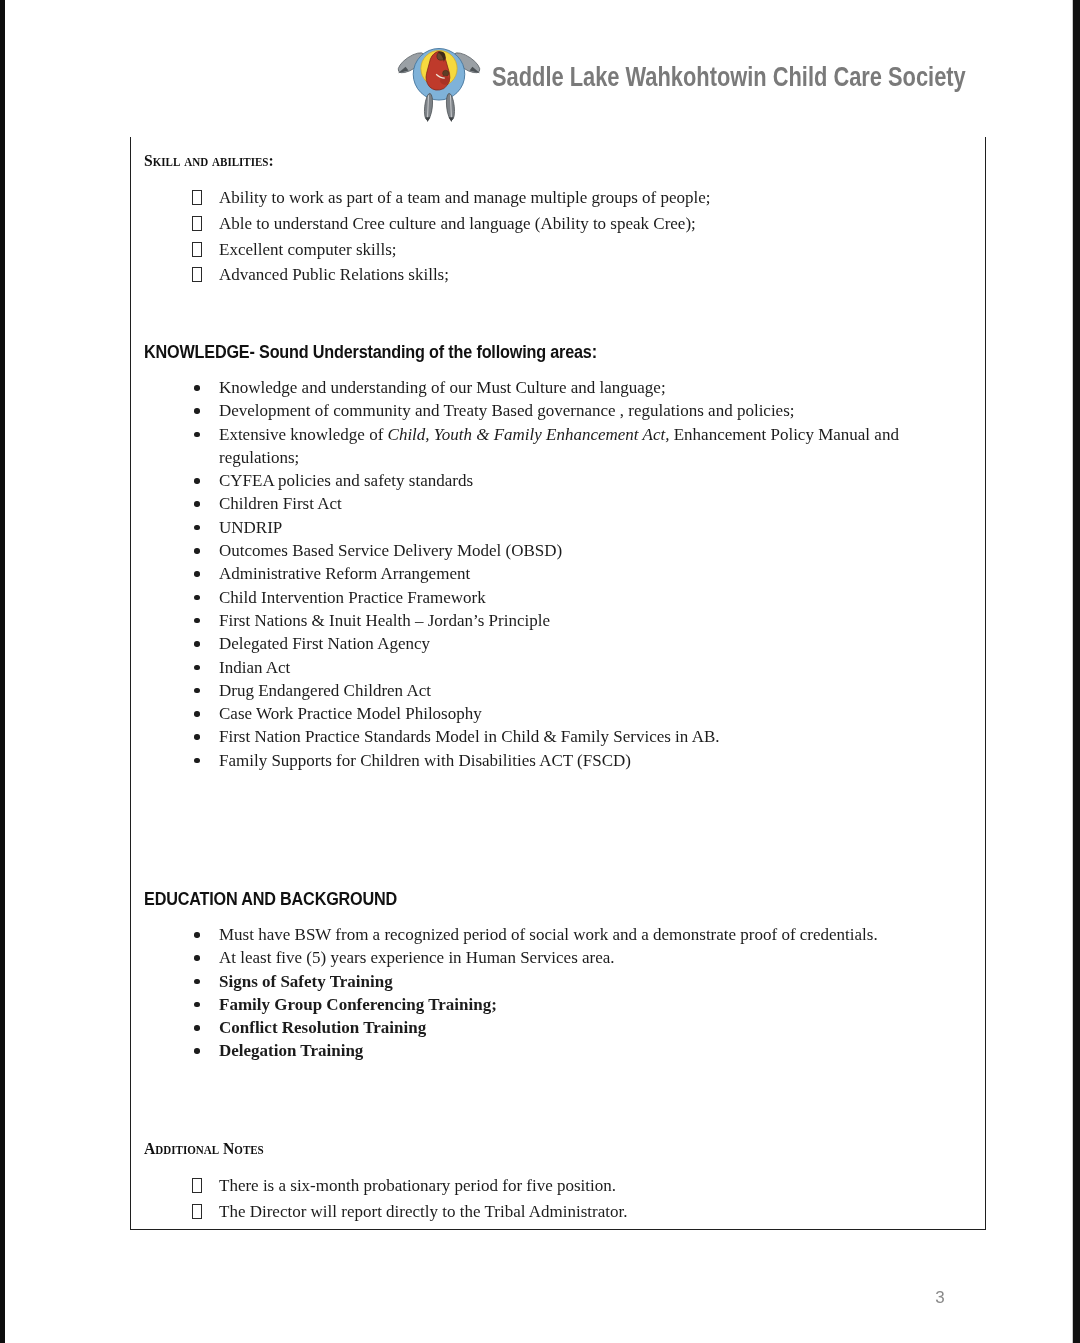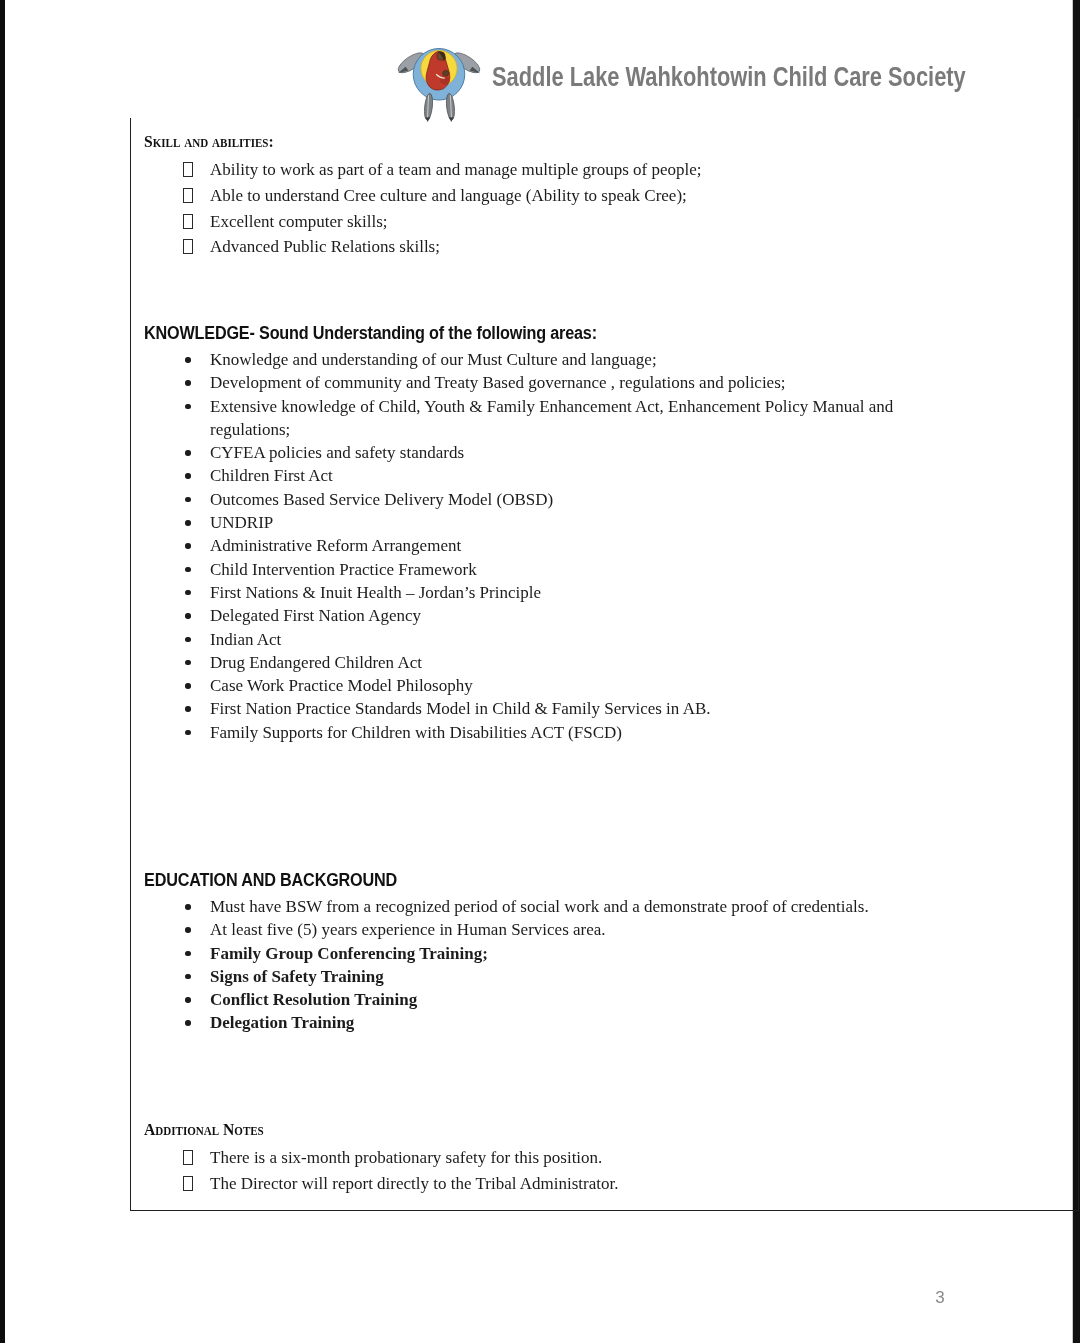--- a/index.html
+++ b/index.html
@@ -16,21 +16,21 @@
   .logo{position:absolute;left:396px;top:38px;width:86px;height:84px;}
   .org-title{
     position:absolute;left:492px;top:60px;white-space:nowrap;
     font-family:"Liberation Sans","DejaVu Sans",sans-serif;
     font-weight:bold;font-size:28px;color:#7a7a7a;
     transform:scaleX(0.78);transform-origin:left center;line-height:34px;
   }
 
   
   .doc-box{
-    position:absolute;left:130px;top:118px;width:949px;height:1093px;
+    position:absolute;left:130px;top:137px;width:856px;height:1093px;
     border-left:1.5px solid #1f1f1f;border-right:1.5px solid #1f1f1f;border-bottom:1.5px solid #1f1f1f;
     box-sizing:border-box;
   }
   .doc-inner{position:absolute;left:13px;right:13px;top:0;bottom:0;}
   .section{position:absolute;left:0;right:0;}
   .sec-skills{top:13px;}
   .sec-knowledge{top:204px;}
   .sec-education{top:751px;}
   .sec-notes{top:1001px;}
 
@@ -38,21 +38,21 @@
     font-family:"Liberation Serif","DejaVu Serif",serif;
     font-weight:bold;font-variant:small-caps;font-size:17px;line-height:22px;
     color:#111;margin:0;transform:scaleX(0.92);transform-origin:left center;white-space:nowrap;
   }
   .h-sans{
     font-family:"Liberation Sans","DejaVu Sans",sans-serif;
     font-weight:bold;font-size:18px;line-height:22px;color:#111;margin:0;
     transform:scaleX(0.9);transform-origin:left center;white-space:nowrap;letter-spacing:-0.2px;
   }
 
-  ul.doc-list{list-style:none;margin:4px;padding:0;}
+  ul.doc-list{list-style:none;margin:13px;padding:0;}
   ul.doc-list li{
     position:relative;padding-left:62px;padding-right:48px;max-width:700px;
     box-sizing:content-box;font-size:17px;
   }
   .lh-26 li{line-height:25.8px;}
   .lh-23 li{line-height:23.3px;}
   .lh-25 li{line-height:25.5px;}
   .mt-skills{margin-top:12px;}
   .mt-knowledge{margin-top:7px;}
   .mt-education{margin-top:6px;}
@@ -62,21 +62,21 @@
   .blt-box{
     position:absolute;left:35px;top:5px;width:8px;height:13px;
     border:1.4px solid #2a2a2a;background:transparent;
   }
   .lh-25 .blt-box{top:5px;}
   .blt-dot{
     position:absolute;left:37px;top:9px;width:5.5px;height:5.5px;border-radius:50%;
     background:#1c1c1c;
   }
   li.bold{font-weight:bold;}
-  .it{}
+  .it{font-style:italic;}
 
   .page-number{
     position:absolute;left:928px;top:1288px;width:24px;text-align:center;
     font-family:"Liberation Sans","DejaVu Sans",sans-serif;
     font-size:17px;color:#8a8a8a;
   }
 </style>
 </head>
 <body>
 
@@ -137,50 +137,50 @@
     </div>
 
     <div class="section sec-knowledge">
       <h3 class="h-sans">KNOWLEDGE- Sound Understanding of the following areas:</h3>
       <ul class="doc-list lh-23 mt-knowledge">
         <li><span class="blt-dot"></span><span>Knowledge and understanding of our Must Culture and language;</span></li>
         <li><span class="blt-dot"></span><span>Development of community and Treaty Based governance , regulations and policies;</span></li>
         <li><span class="blt-dot"></span><span>Extensive knowledge of </span><span class="it">Child, Youth &amp; Family Enhancement Act,</span><span> Enhancement Policy Manual and regulations;</span></li>
         <li><span class="blt-dot"></span><span>CYFEA policies and safety standards</span></li>
         <li><span class="blt-dot"></span><span>Children First Act</span></li>
+        <li><span class="blt-dot"></span><span>UNDRIP</span></li>
         <li><span class="blt-dot"></span><span>Outcomes Based Service Delivery Model (OBSD)</span></li>
-        <li><span class="blt-dot"></span><span>UNDRIP</span></li>
         <li><span class="blt-dot"></span><span>Administrative Reform Arrangement</span></li>
         <li><span class="blt-dot"></span><span>Child Intervention Practice Framework</span></li>
         <li><span class="blt-dot"></span><span>First Nations &amp; Inuit Health – Jordan’s Principle</span></li>
         <li><span class="blt-dot"></span><span>Delegated First Nation Agency</span></li>
         <li><span class="blt-dot"></span><span>Indian Act</span></li>
         <li><span class="blt-dot"></span><span>Drug Endangered Children Act</span></li>
         <li><span class="blt-dot"></span><span>Case Work Practice Model Philosophy</span></li>
         <li><span class="blt-dot"></span><span>First Nation Practice Standards Model in Child &amp; Family Services in AB.</span></li>
         <li><span class="blt-dot"></span><span>Family Supports for Children with Disabilities ACT (FSCD)</span></li>
       </ul>
     </div>
 
     <div class="section sec-education">
       <h3 class="h-sans">EDUCATION AND BACKGROUND</h3>
       <ul class="doc-list lh-23 mt-education">
         <li><span class="blt-dot"></span><span>Must have BSW from a recognized period of social work and a demonstrate proof of credentials.</span></li>
         <li><span class="blt-dot"></span><span>At least five (5) years experience in Human Services area.</span></li>
+        <li class="bold"><span class="blt-dot"></span><span>Signs of Safety Training</span></li>
         <li class="bold"><span class="blt-dot"></span><span>Family Group Conferencing Training;</span></li>
-        <li class="bold"><span class="blt-dot"></span><span>Signs of Safety Training</span></li>
         <li class="bold"><span class="blt-dot"></span><span>Conflict Resolution Training</span></li>
         <li class="bold"><span class="blt-dot"></span><span>Delegation Training</span></li>
       </ul>
     </div>
 
     <div class="section sec-notes">
       <h3 class="h-serifcaps">Additional Notes</h3>
       <ul class="doc-list lh-25 mt-notes">
-        <li><span class="blt-box"></span><span>There is a six-month probationary safety for this position.</span></li>
+        <li><span class="blt-box"></span><span>There is a six-month probationary period for five position.</span></li>
         <li><span class="blt-box"></span><span>The Director will report directly to the Tribal Administrator.</span></li>
       </ul>
     </div>
 
   </div>
 </div>
 
 <div class="page-number">3</div>
 
 </body></html>

